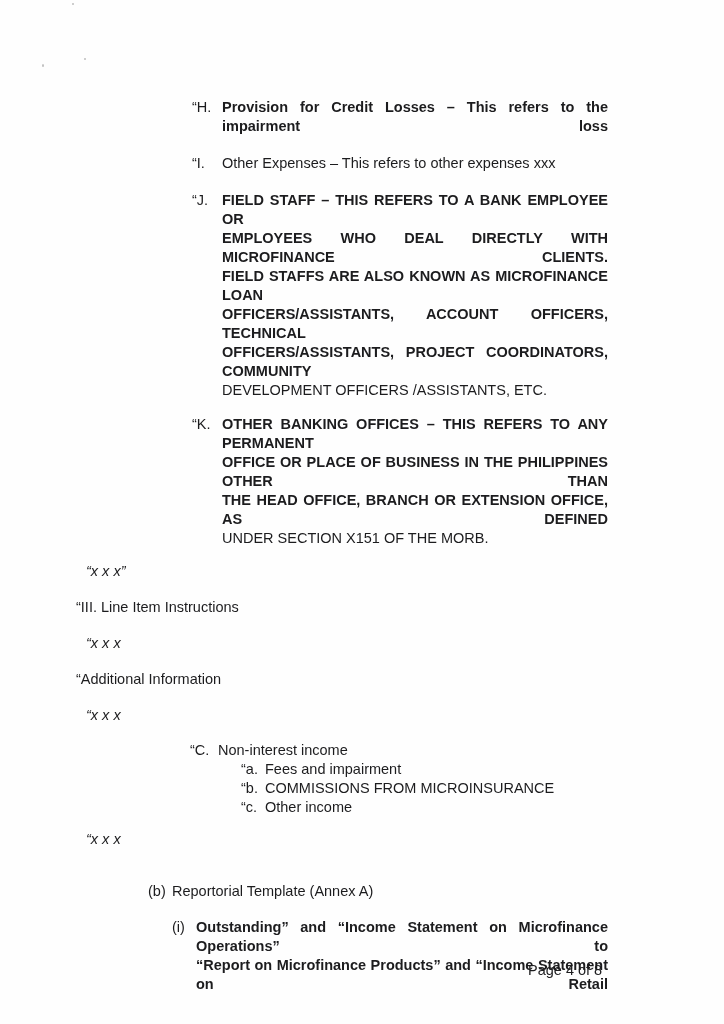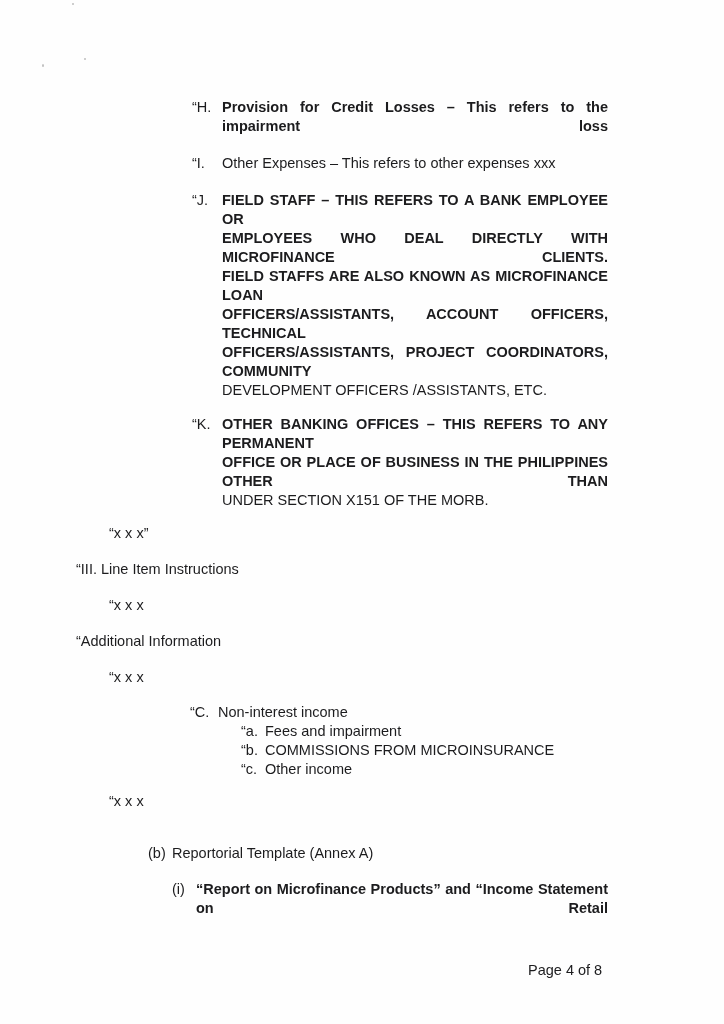--- a/index.html
+++ b/index.html
@@ -11,21 +11,21 @@
     font-size:14.5px; line-height:19px; color:#1c1c1e;
   }
   
   .def { display:flex; margin-left:192px; width:416px; }
   .def .marker { flex:0 0 30px; }
   .def .body { width:386px; }
   
   .jl { text-align:justify; text-align-last:justify;font-weight:bold; }
   .ll { text-align:left; }
   
-  .xxx { margin-left:109px; }
+  .xxx { margin-left:86px;font-style:italic; }
   
   .sect { margin-left:76px; }
   
   .cblock { display:flex; margin-left:190px; }
   .cblock .marker { flex:0 0 28px; }
   .sub { display:flex; margin-left:23px; }
   .sub .marker { flex:0 0 24px; }
   
   .bblock { display:flex; margin-left:148px; }
   .bblock .marker { flex:0 0 24px; }
@@ -74,20 +74,21 @@
       <div class="jl">OFFICERS/ASSISTANTS, PROJECT COORDINATORS, COMMUNITY</div>
       <div class="ll">DEVELOPMENT OFFICERS /ASSISTANTS, ETC.</div>
     </div>
   </div>
 
   <div class="def mt15">
     <span class="marker">“K.</span>
     <div class="body">
       <div class="jl">OTHER BANKING OFFICES – THIS REFERS TO ANY PERMANENT</div>
       <div class="jl">OFFICE OR PLACE OF BUSINESS IN THE PHILIPPINES OTHER THAN</div>
+      <div class="jl">THE HEAD OFFICE, BRANCH OR EXTENSION OFFICE, AS DEFINED</div>
       <div class="ll">UNDER SECTION X151 OF THE MORB.</div>
     </div>
   </div>
 
   <div class="xxx mt14">“x x x”</div>
 
   <div class="sect mt17">“III. Line Item Instructions</div>
 
   <div class="xxx mt17">“x x x</div>
 
@@ -117,20 +118,21 @@
   <div class="xxx mt13">“x x x</div>
 
   <div class="bblock mt33">
     <span class="marker">(b)</span>
     <span>Reportorial Template (Annex A)</span>
   </div>
 
   <div class="iblock mt17">
     <span class="marker">(i)</span>
     <div class="body">
+      <div class="jl">Outstanding” and “Income Statement on Microfinance Operations” to</div>
       <div class="jl">“Report on Microfinance Products” and “Income Statement on Retail</div>
 
     </div>
   </div>
 
   <div class="footer">Page 4 of 8</div>
 
 </div>
 
 </body></html>

